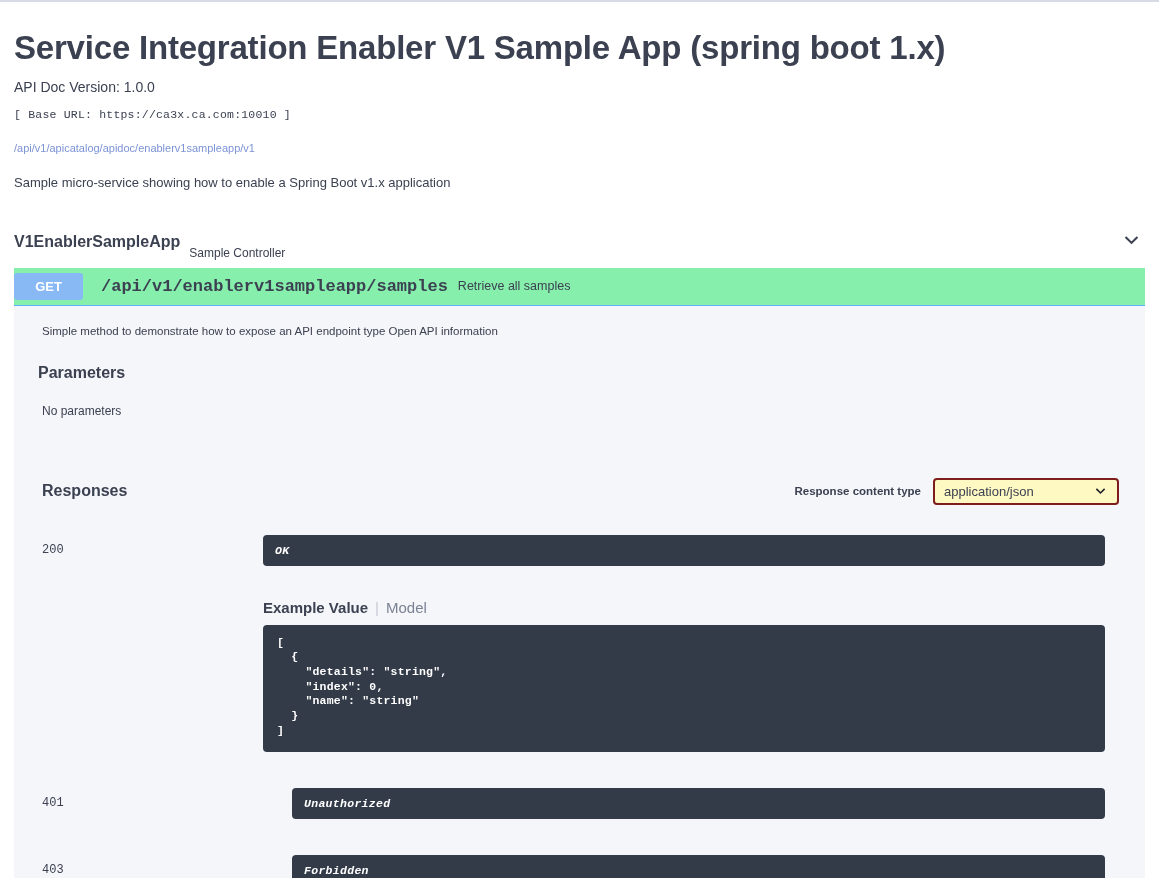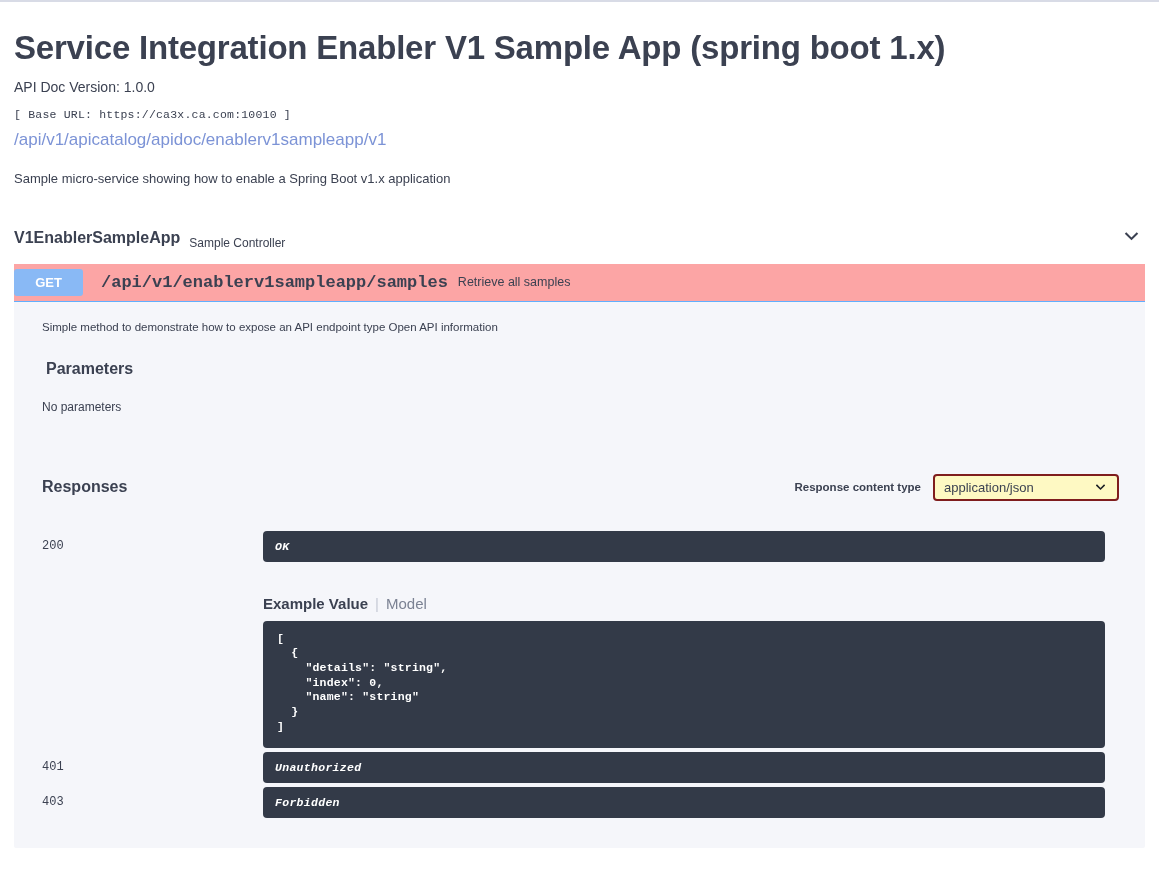--- a/index.html
+++ b/index.html
@@ -39,22 +39,22 @@
   }
   .base-url {
     margin-top: 13px;
     font-family: "Liberation Mono", monospace;
     font-size: 11.5px;
     color: #3b4151;
     letter-spacing: 0.2px;
   }
   .spec-link {
     display: block;
-    margin-top: 9px;
-    font-size: 17px;
+    margin-top: 21px;
+    font-size: 11px;
     color: #7c93d6;
     text-decoration: none;
   }
   .api-description {
     margin-top: 21px;
     font-size: 13px;
     color: #3b4151;
   }
 
   
@@ -71,21 +71,21 @@
   .tag-name {
     font-size: 16px;
     font-weight: bold;
     color: #3b4151;
   }
   .tag-desc {
     font-size: 12px;
     color: #3b4151;
     margin-left: 9px;
     position: relative;
-    top: 5px;
+    top: 11px;
   }
   .tag-spacer { flex: 1; }
   .chevron-btn {
     background: none;
     border: none;
     padding: 0 4px;
     cursor: pointer;
     display: flex;
     align-items: center;
   }
@@ -93,21 +93,21 @@
   
   .opblock {
     background: #f5f6fa;
     border: none;
     border-radius: 2px;
     margin-top: 8px;
   }
   .opblock-summary {
     display: flex;
     align-items: center;
-    background: #fca5a5;
+    background: #86efac;
     border-bottom: 1px solid #61affe;
     padding: 5px 0 5px 0;
     cursor: pointer;
   }
   .method-badge {
     width: 69px;
     min-width: 69px;
     text-align: center;
     background: #89b9f5;
     color: #ffffff;
@@ -138,21 +138,21 @@
   .op-description {
     font-size: 11.5px;
     color: #3b4151;
     padding: 19px 0 0 14px;
   }
 
   .section-heading {
     font-size: 16px;
     font-weight: bold;
     color: #3b4151;
-    margin: 27px 0 0 18px;
+    margin: 27px 0 0 10px;
   }
   .no-parameters {
     font-size: 12px;
     color: #3b4151;
     margin: 22px 0 0 14px;
   }
 
   
   .responses-head {
     display: flex;
@@ -250,21 +250,21 @@
     color: #ffffff;
     font-family: "Liberation Mono", monospace;
     font-size: 11.5px;
     line-height: 1.28;
     white-space: pre;
     font-weight: bold;
     letter-spacing: 0.2px;
   }
 
   .row-gap-200 { margin-top: 0px; }
-  .row-gap { margin-top: 4px; }
+  .row-gap { margin-top: 36px; gap: 29px; }
 </style>
 </head>
 <body>
 
 <div id="page">
 
   <div class="info-block">
     <h1 class="api-title">Service Integration Enabler V1 Sample App (spring boot 1.x)</h1>
     <div class="api-version-line">API Doc Version: 1.0.0</div>
     <div class="base-url">[ Base URL: https://ca3x.ca.com:10010 ]</div>

